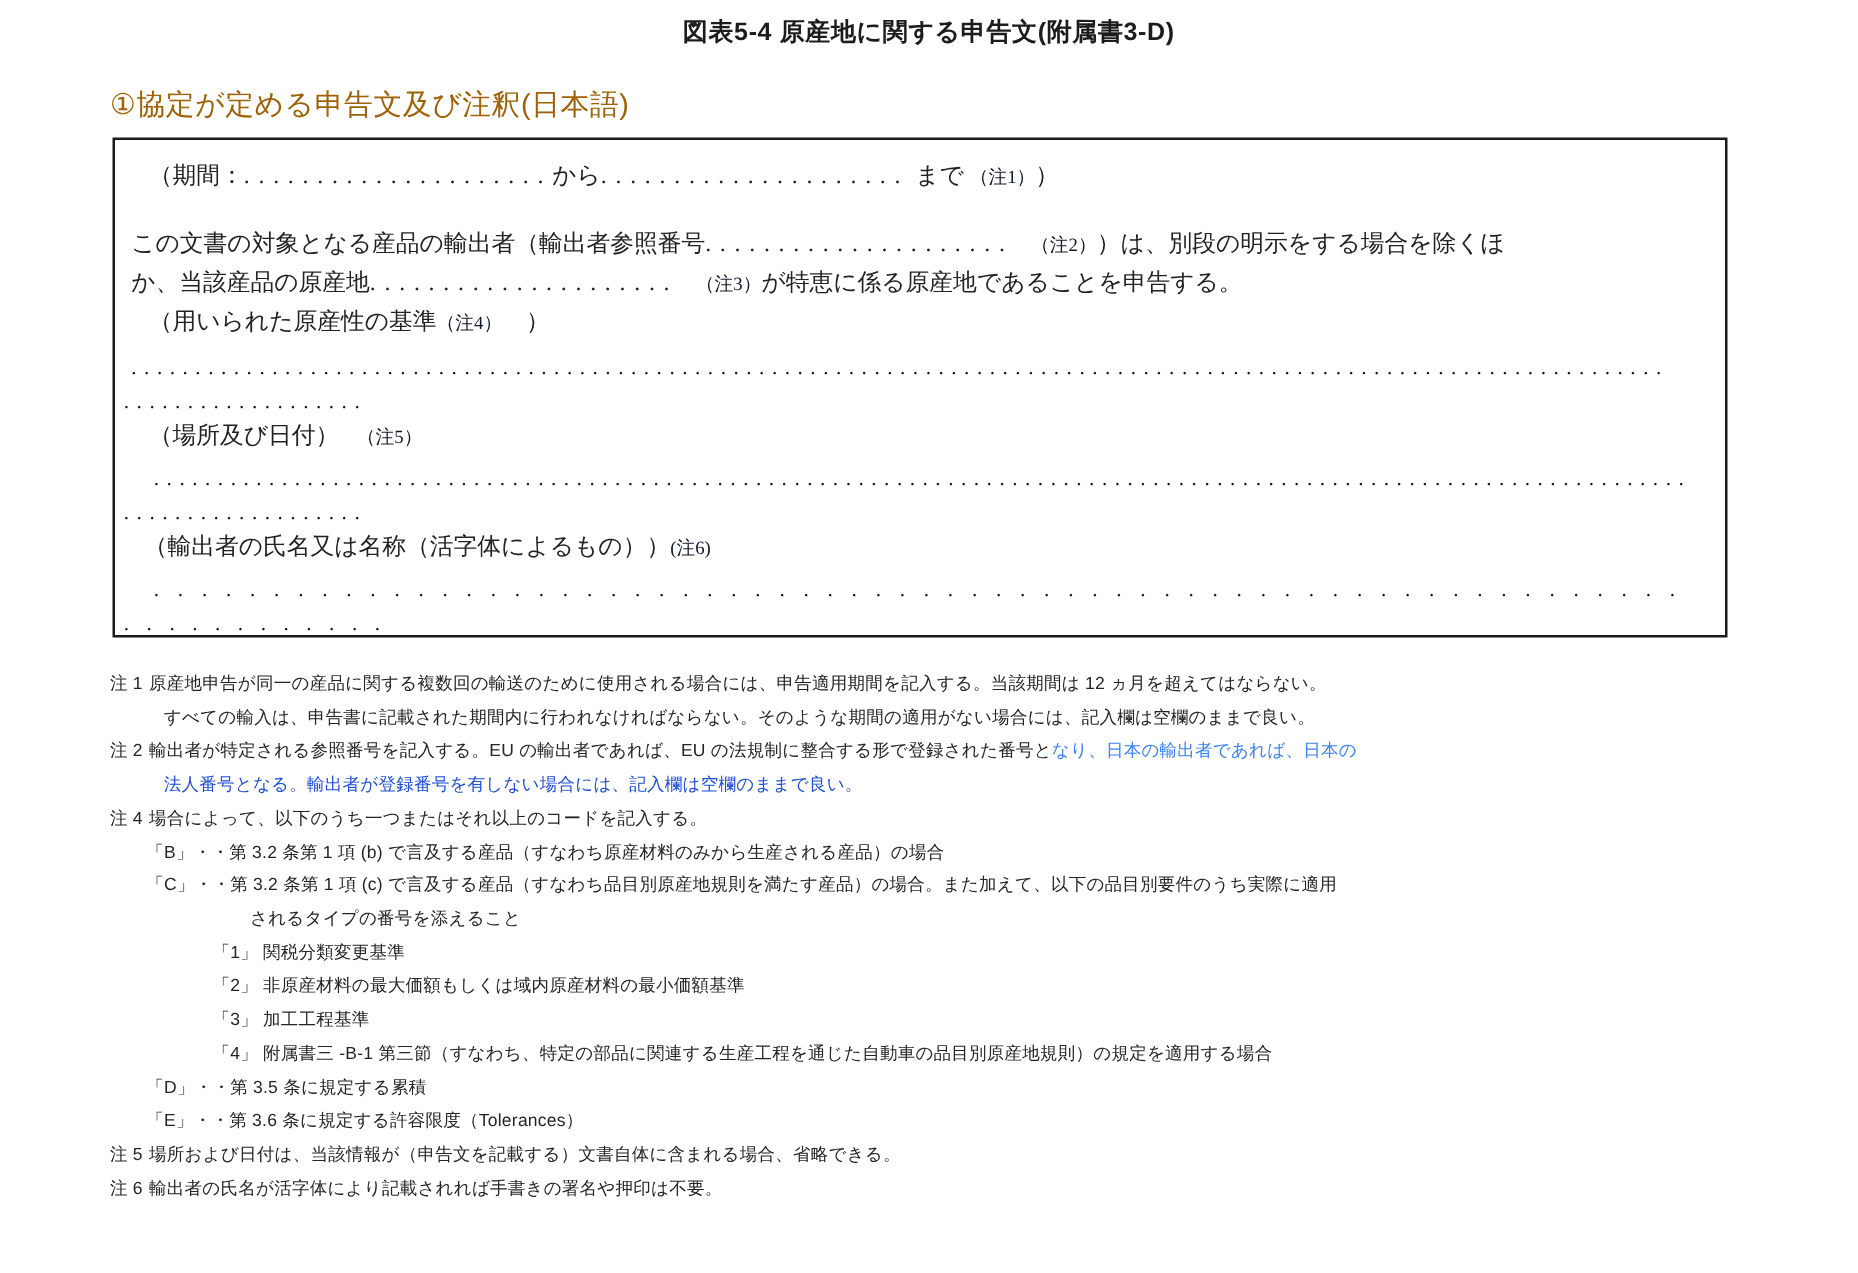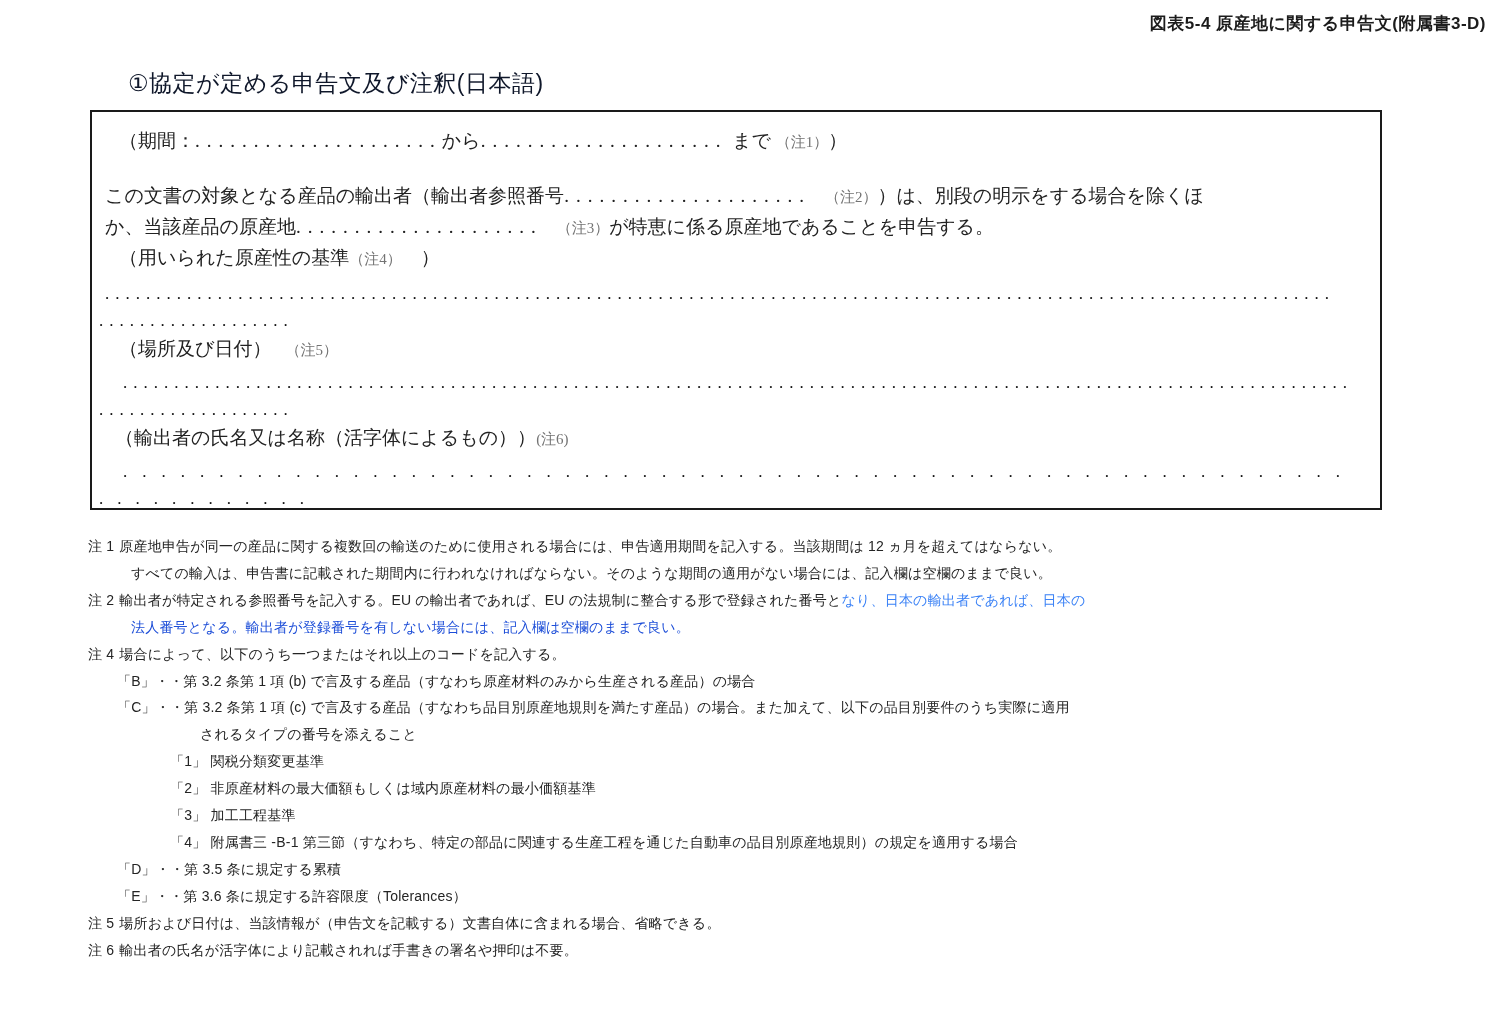--- a/index.html
+++ b/index.html
@@ -4,37 +4,37 @@
 <style>
   html,body{margin:0;padding:0;background:#ffffff;}
   body{
     width:1486px;height:1018px;position:relative;overflow:hidden;
     font-family:"Liberation Sans","DejaVu Sans",sans-serif;
     color:#1c1c1c;
     -webkit-font-smoothing:antialiased;
   }
   .page-title{
     position:absolute;top:12px;left:0;width:100%;
-    text-align:right;font-size:17px;font-weight:bold;letter-spacing:.5px;
+    text-align:center;font-size:20px;font-weight:bold;letter-spacing:.5px;
   }
   .section-heading{
     position:absolute;top:68px;left:88px;
-    font-size:23px;font-weight:normal;letter-spacing:.5px;color:#0f172a;margin-left:40px;
+    font-size:23px;font-weight:normal;letter-spacing:.5px;color:#a16207;
   }
   .declaration-box{
     position:absolute;left:90px;top:110px;width:1292px;height:400px;
     border:2px solid #1a1a1a;box-sizing:border-box;
     font-family:"Liberation Serif","DejaVu Serif",serif;
     font-size:19px;color:#222;
     padding:14px 24px 0 13px;
   }
   .bline{line-height:29px;white-space:nowrap;}
   .indent14{padding-left:14px;}
   .indent10{padding-left:10px;}
-  .noteref{font-size:15px;color:#737373;}
+  .noteref{font-size:15px;color:#0f172a;}
   .dots{letter-spacing:7px;}
   .gap{display:inline-block;width:14px;}
   .dotline{
     overflow:hidden;white-space:nowrap;letter-spacing:6px;
     line-height:27px;height:27px;font-size:17px;color:#111;
   }
   .dotline.wide{letter-spacing:15px;}
   .dotline.ind{padding-left:18px;}
   .dotshort{
     white-space:nowrap;letter-spacing:6px;line-height:27px;height:27px;

